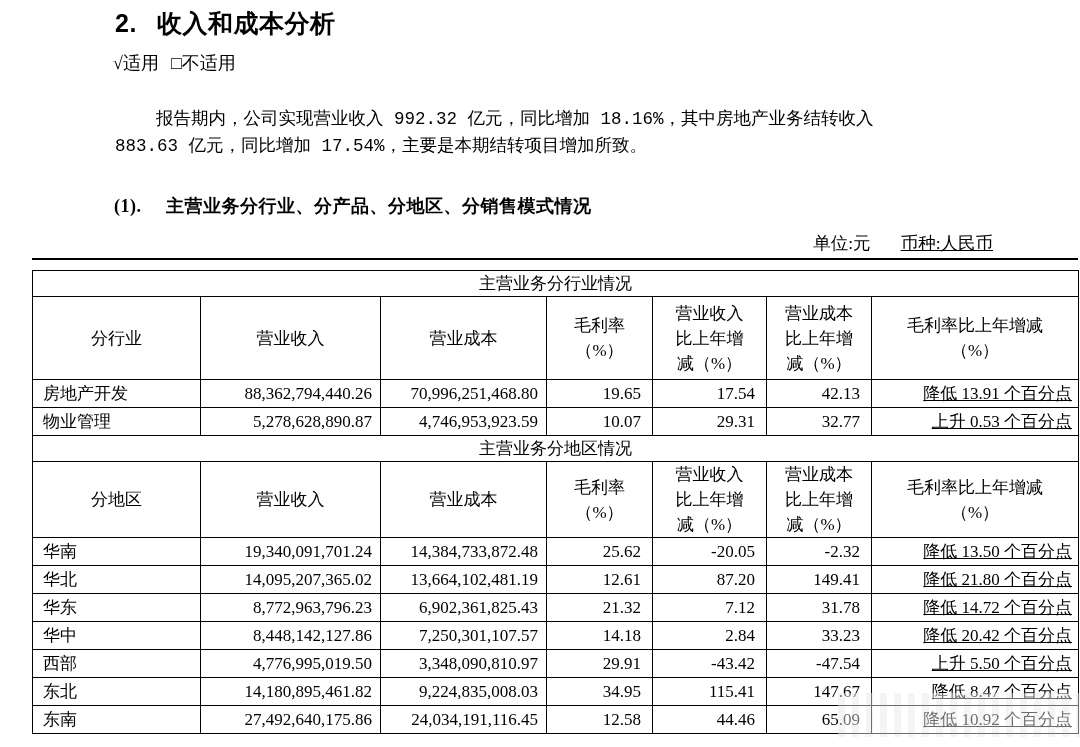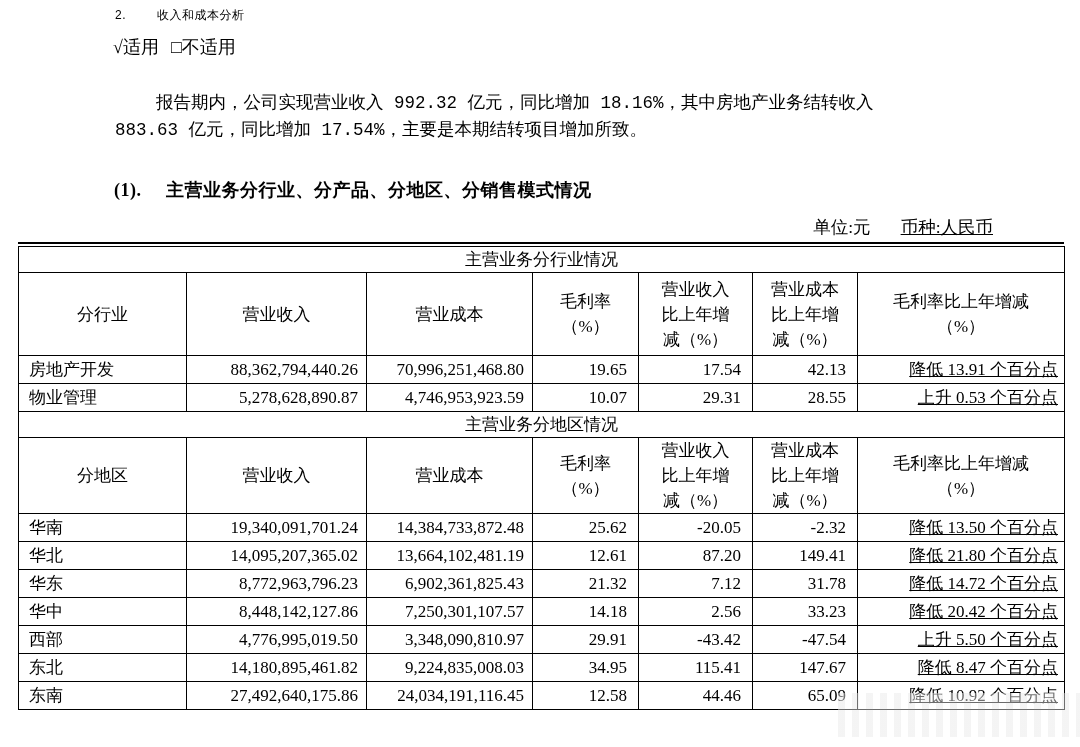--- a/index.html
+++ b/index.html
@@ -2,32 +2,32 @@
 <html><head>
 <meta charset="utf-8">
 <style>
   html,body{margin:0;padding:0;}
   body{
     width:1080px;height:747px;background:#ffffff;color:#000000;
     font-family:"Liberation Serif","DejaVu Serif",serif;font-size:17px;
     position:relative;overflow:hidden;
   }
   .h1{margin:7px 0 0 115px;font-family:"Liberation Sans","DejaVu Sans",sans-serif;
-      font-weight:normal;font-size:12px;letter-spacing:.5px;}
+      font-weight:bold;font-size:25px;letter-spacing:.5px;}
   .h1 .num{display:inline-block;width:42px;}
   .appl{margin:11px 0 0 113px;font-size:18px;}
   .appl .na{margin-left:12px;}
   .para{margin:31px 0 0 115px;width:845px;font-size:17.5px;line-height:27px;font-family:Liberation Mono, monospace;}
   .para .l1{text-indent:41px;}
   .h2{margin:34px 0 0 114px;font-family:"Liberation Sans","DejaVu Sans",sans-serif;
       font-weight:bold;font-size:18px;letter-spacing:.5px;}
   .h2 .num{display:inline-block;width:52px;font-family:"Liberation Serif","DejaVu Serif",serif;}
   .unit{margin:13px 0 3px 18px;width:975px;text-align:right;font-size:17.5px;}
   .unit .cur{margin-left:30px;text-decoration:underline;}
-  .tablewrap{margin:0 0 0 18px;width:1046px;border-top:2px solid #000;padding-top:2px;}
+  .tablewrap{margin:0 0 0 32px;width:1046px;border-top:2px solid #000;padding-top:10px;}
   table{border-collapse:collapse;width:1046px;table-layout:fixed;}
   td{border:1px solid #000;font-size:17px;overflow:hidden;padding:0;}
   table{border:1.5px solid #000;}
   tr.sprow td{height:25px;text-align:center;border-left:1.5px solid #000;border-right:1.5px solid #000;}
   tr.hrow td{white-space:pre-line;text-align:center;vertical-align:middle;line-height:25px;}
   tr.hrow.ind td{height:82px;}
   tr.hrow.reg td{height:74px;}
   tr.drow td{height:27px;}
   td.c0{text-align:left;padding-left:10px;}
   td.cnum{text-align:right;padding-right:8px;}
@@ -102,21 +102,21 @@
     <td class="cpct">17.54</td>
     <td class="cpct">42.13</td>
     <td class="c6">降低 13.91 个百分点</td>
   </tr>
   <tr class="drow">
     <td class="c0">物业管理</td>
     <td class="cnum">5,278,628,890.87</td>
     <td class="cnum">4,746,953,923.59</td>
     <td class="cpct">10.07</td>
     <td class="cpct">29.31</td>
-    <td class="cpct">28.55</td>
+    <td class="cpct">32.77</td>
     <td class="c6">上升 0.53 个百分点</td>
   </tr>
 
   <tr class="sprow">
     <td colspan="7">主营业务分地区情况</td>
   </tr>
   <tr class="hrow reg">
     <td>分地区</td>
     <td>营业收入</td>
     <td>营业成本</td>
@@ -156,21 +156,21 @@
     <td class="cpct">21.32</td>
     <td class="cpct">7.12</td>
     <td class="cpct">31.78</td>
     <td class="c6">降低 14.72 个百分点</td>
   </tr>
   <tr class="drow">
     <td class="c0">华中</td>
     <td class="cnum">8,448,142,127.86</td>
     <td class="cnum">7,250,301,107.57</td>
     <td class="cpct">14.18</td>
-    <td class="cpct">2.56</td>
+    <td class="cpct">2.84</td>
     <td class="cpct">33.23</td>
     <td class="c6">降低 20.42 个百分点</td>
   </tr>
   <tr class="drow">
     <td class="c0">西部</td>
     <td class="cnum">4,776,995,019.50</td>
     <td class="cnum">3,348,090,810.97</td>
     <td class="cpct">29.91</td>
     <td class="cpct">-43.42</td>
     <td class="cpct">-47.54</td>

